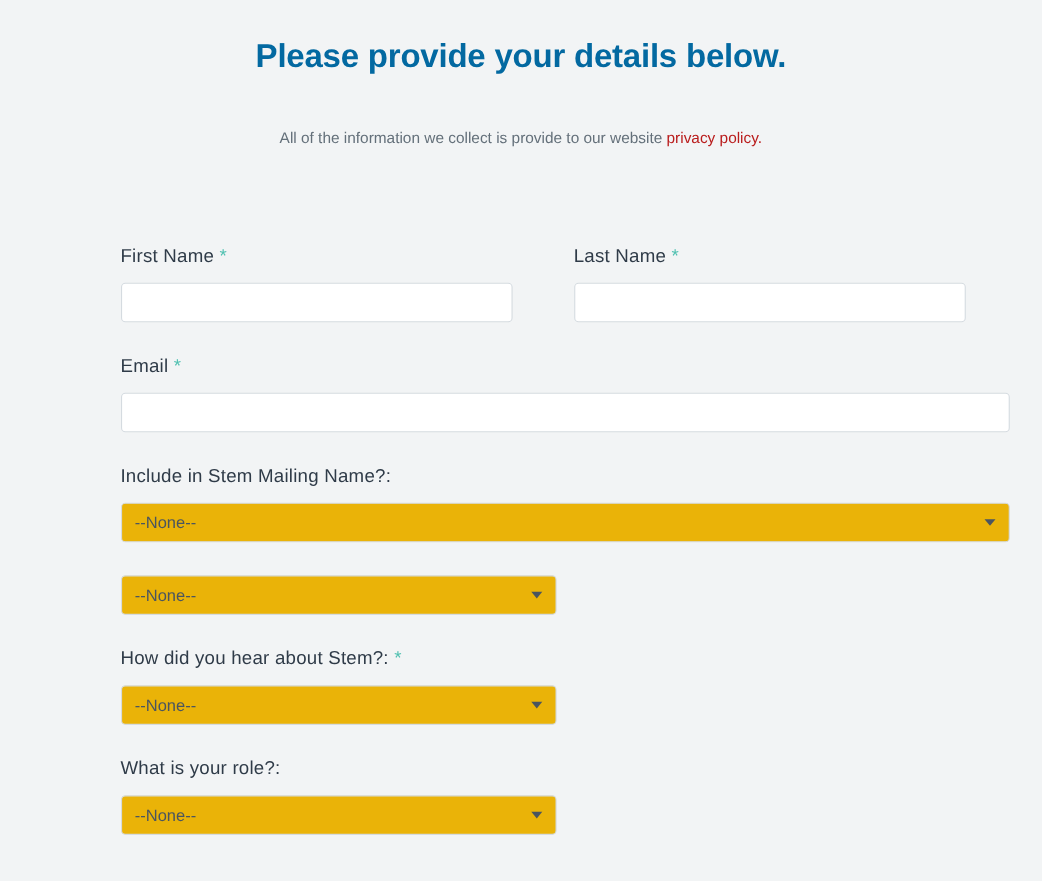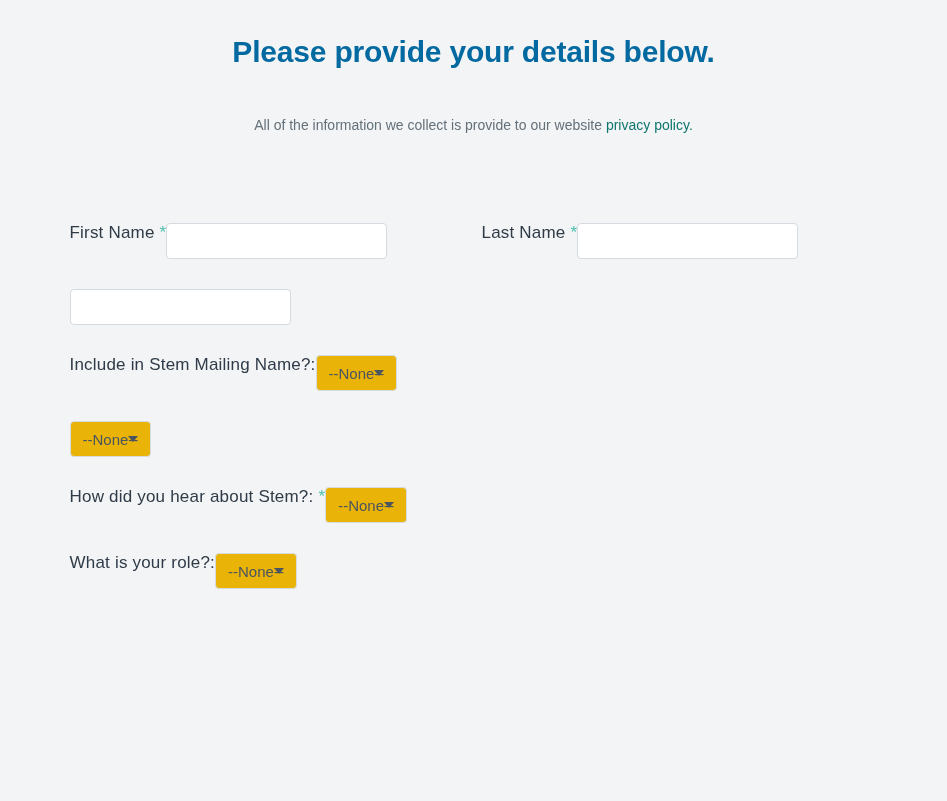--- a/index.html
+++ b/index.html
@@ -28,32 +28,33 @@
     letter-spacing: -0.2px;
     margin-bottom: 48px;
   }
   .subtext {
     text-align: center;
     font-size: 14px;
     color: #64707a;
     margin-bottom: 90px;
   }
   .subtext a {
-    color: #0f766e;
+    color: #b91c1c;
     text-decoration: none;
   }
   .form-row {
     display: flex;
     gap: 16px;
     margin-bottom: 30px;
   }
   .form-group {
     display: flex;
-    flex-direction: row;
+    flex-direction: column;
     margin-bottom: 30px;
+    margin-left: 40px;
   }
   .form-group.half {
     flex: 1;
     margin-bottom: 0;
   }
   .form-group.full {
     width: 100%;
   }
   .form-group.narrow {
     width: 396px;
@@ -133,20 +134,23 @@
     </div>
     <div class="form-group half">
       <label class="label">
         <span>Last Name </span><span class="required">*</span>
       </label>
       <input type="text" class="text-input" value="" style="">
     </div>
   </div>
 
   <div class="form-group full">
+    <label class="label">
+      <span>Email </span><span class="required">*</span>
+    </label>
     <input type="text" class="text-input" value="" style="">
   </div>
 
   <div class="form-group full">
     <label class="label">Include in Stem Mailing Name?:</label>
     <div class="select-wrap">
       <span class="select-value">--None--</span>
       <span class="select-caret"></span>
     </div>
   </div>

